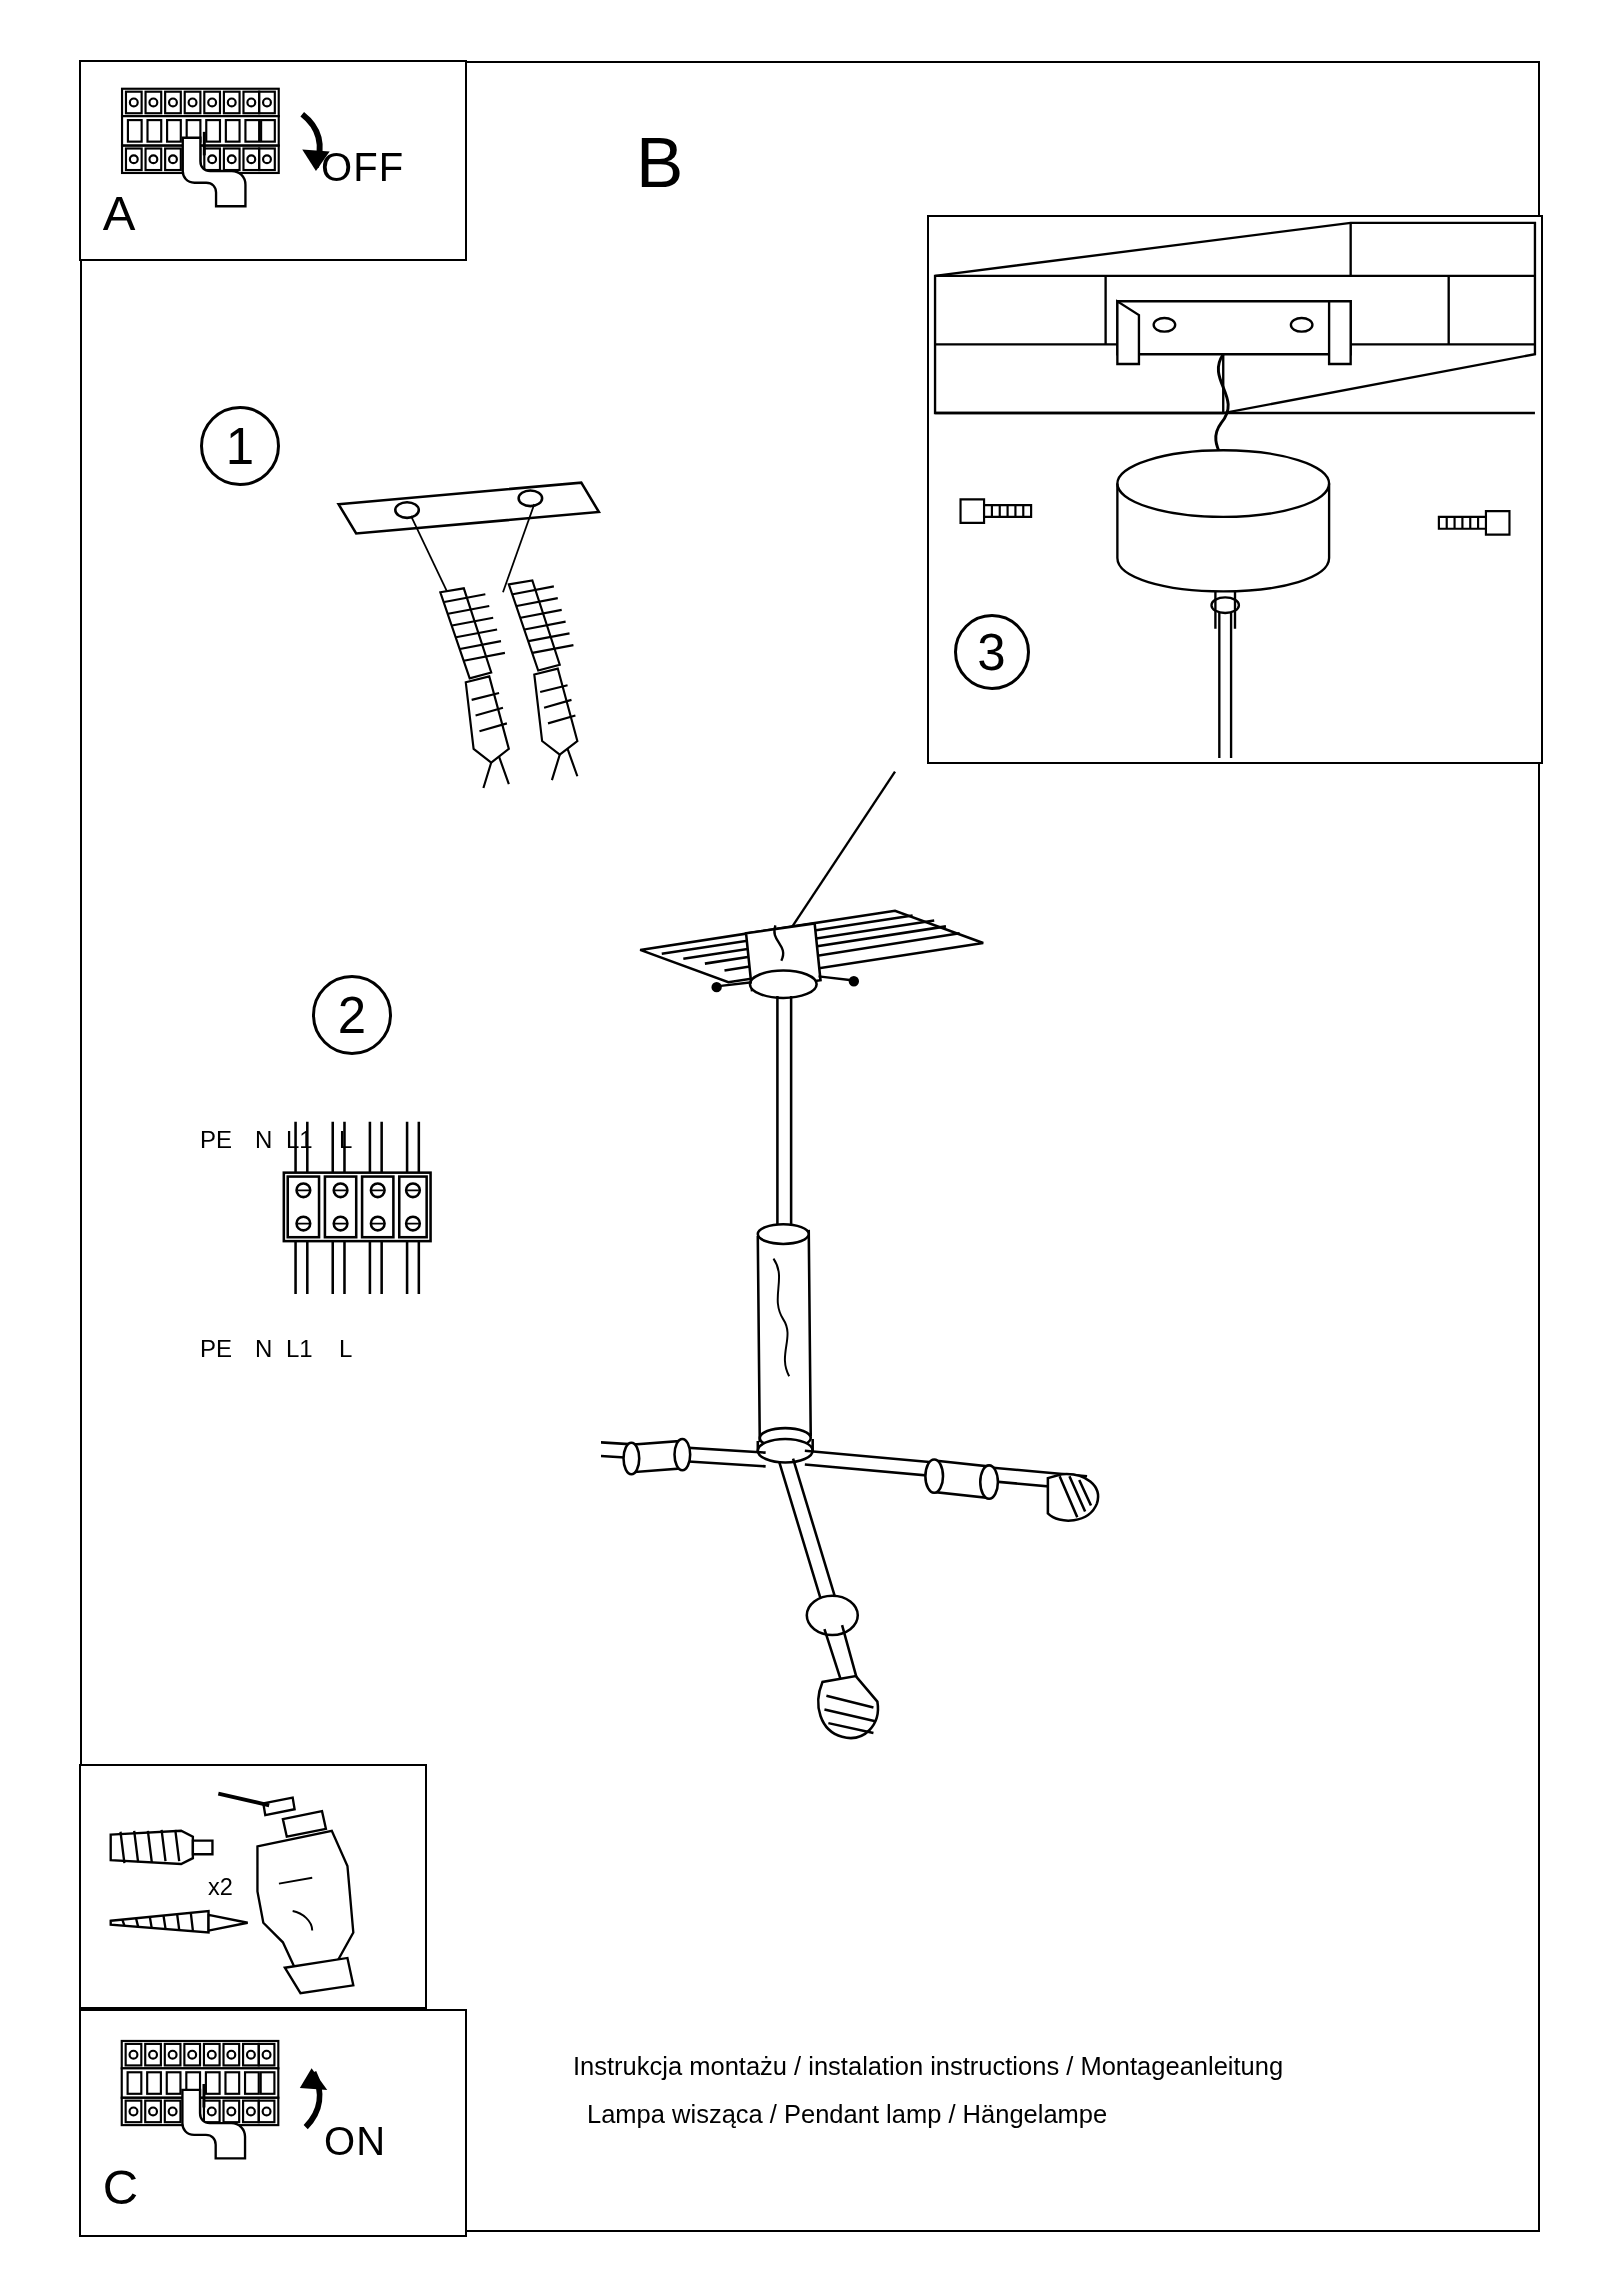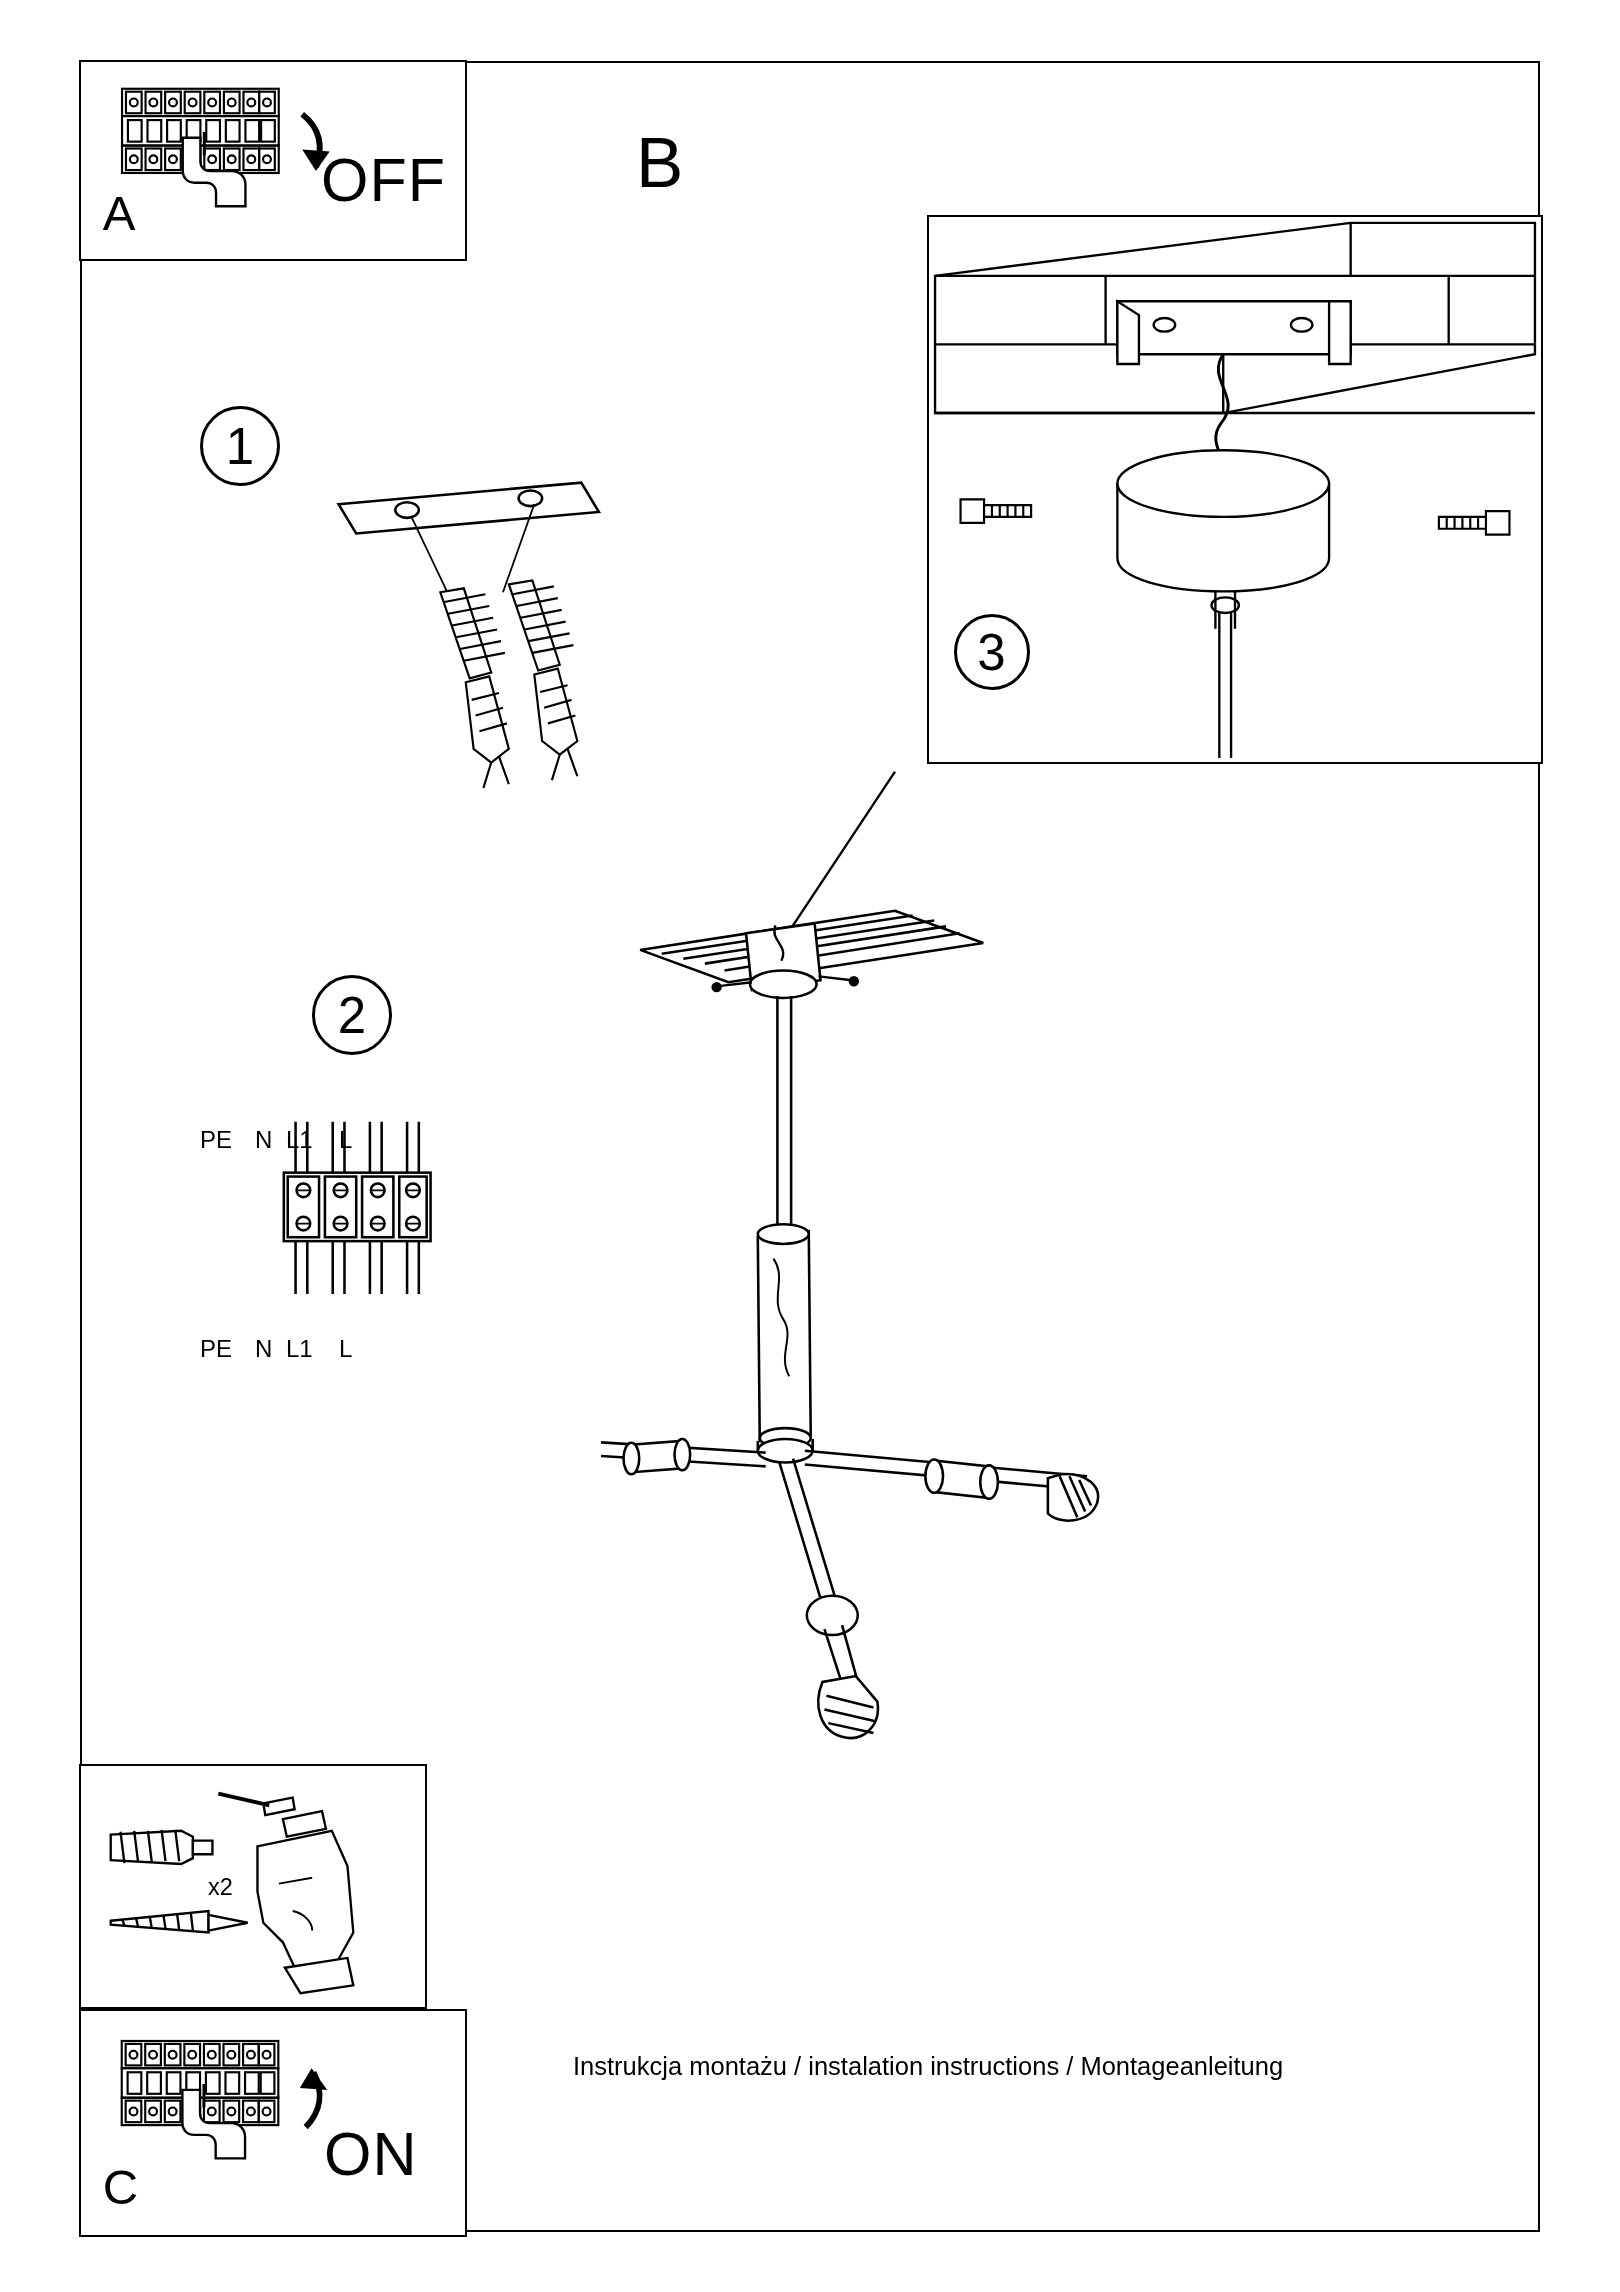--- a/index.html
+++ b/index.html
@@ -27,21 +27,21 @@
     line-height: 1;
   }
   .circled {
     position: absolute;
     border: 3.9px solid #000;
     border-radius: 50%;
     display: flex; align-items: center; justify-content: center;
     font-size: 51px;
     background: #fff;
   }
-  .big-text { position: absolute; font-size: 61px; letter-spacing: 1px; }
+  .big-text { position: absolute; font-size: 40px; letter-spacing: 1px; }
   .small-text { position: absolute; font-size: 24px; }
   .foot { position: absolute; font-size: 25.5px; line-height: 1.45; }
   svg { display: block; }
   .svgwrap { position: absolute; }
 </style>
 </head>
 <body>
 
 <div class="page">
 
@@ -398,15 +398,16 @@
         <path d="M96 56 L96 80" stroke="#000" stroke-width="3"></path>
         <g fill="none" stroke="#000" stroke-width="6">
           <path d="M200 100 C216 84 218 64 208 44"></path>
         </g>
         <path d="M206 40 L222 62 L194 60 Z" fill="#000"></path>
       </svg>
     </div>
   </div>
 
   <div class="foot" style="left:491px; top:1985px;">Instrukcja montażu / instalation instructions / Montageanleitung</div>
+  <div class="foot" style="left:505px; top:2033px;">Lampa wisząca / Pendant lamp / Hängelampe</div>
 
 </div>
 
 
 </body></html>

